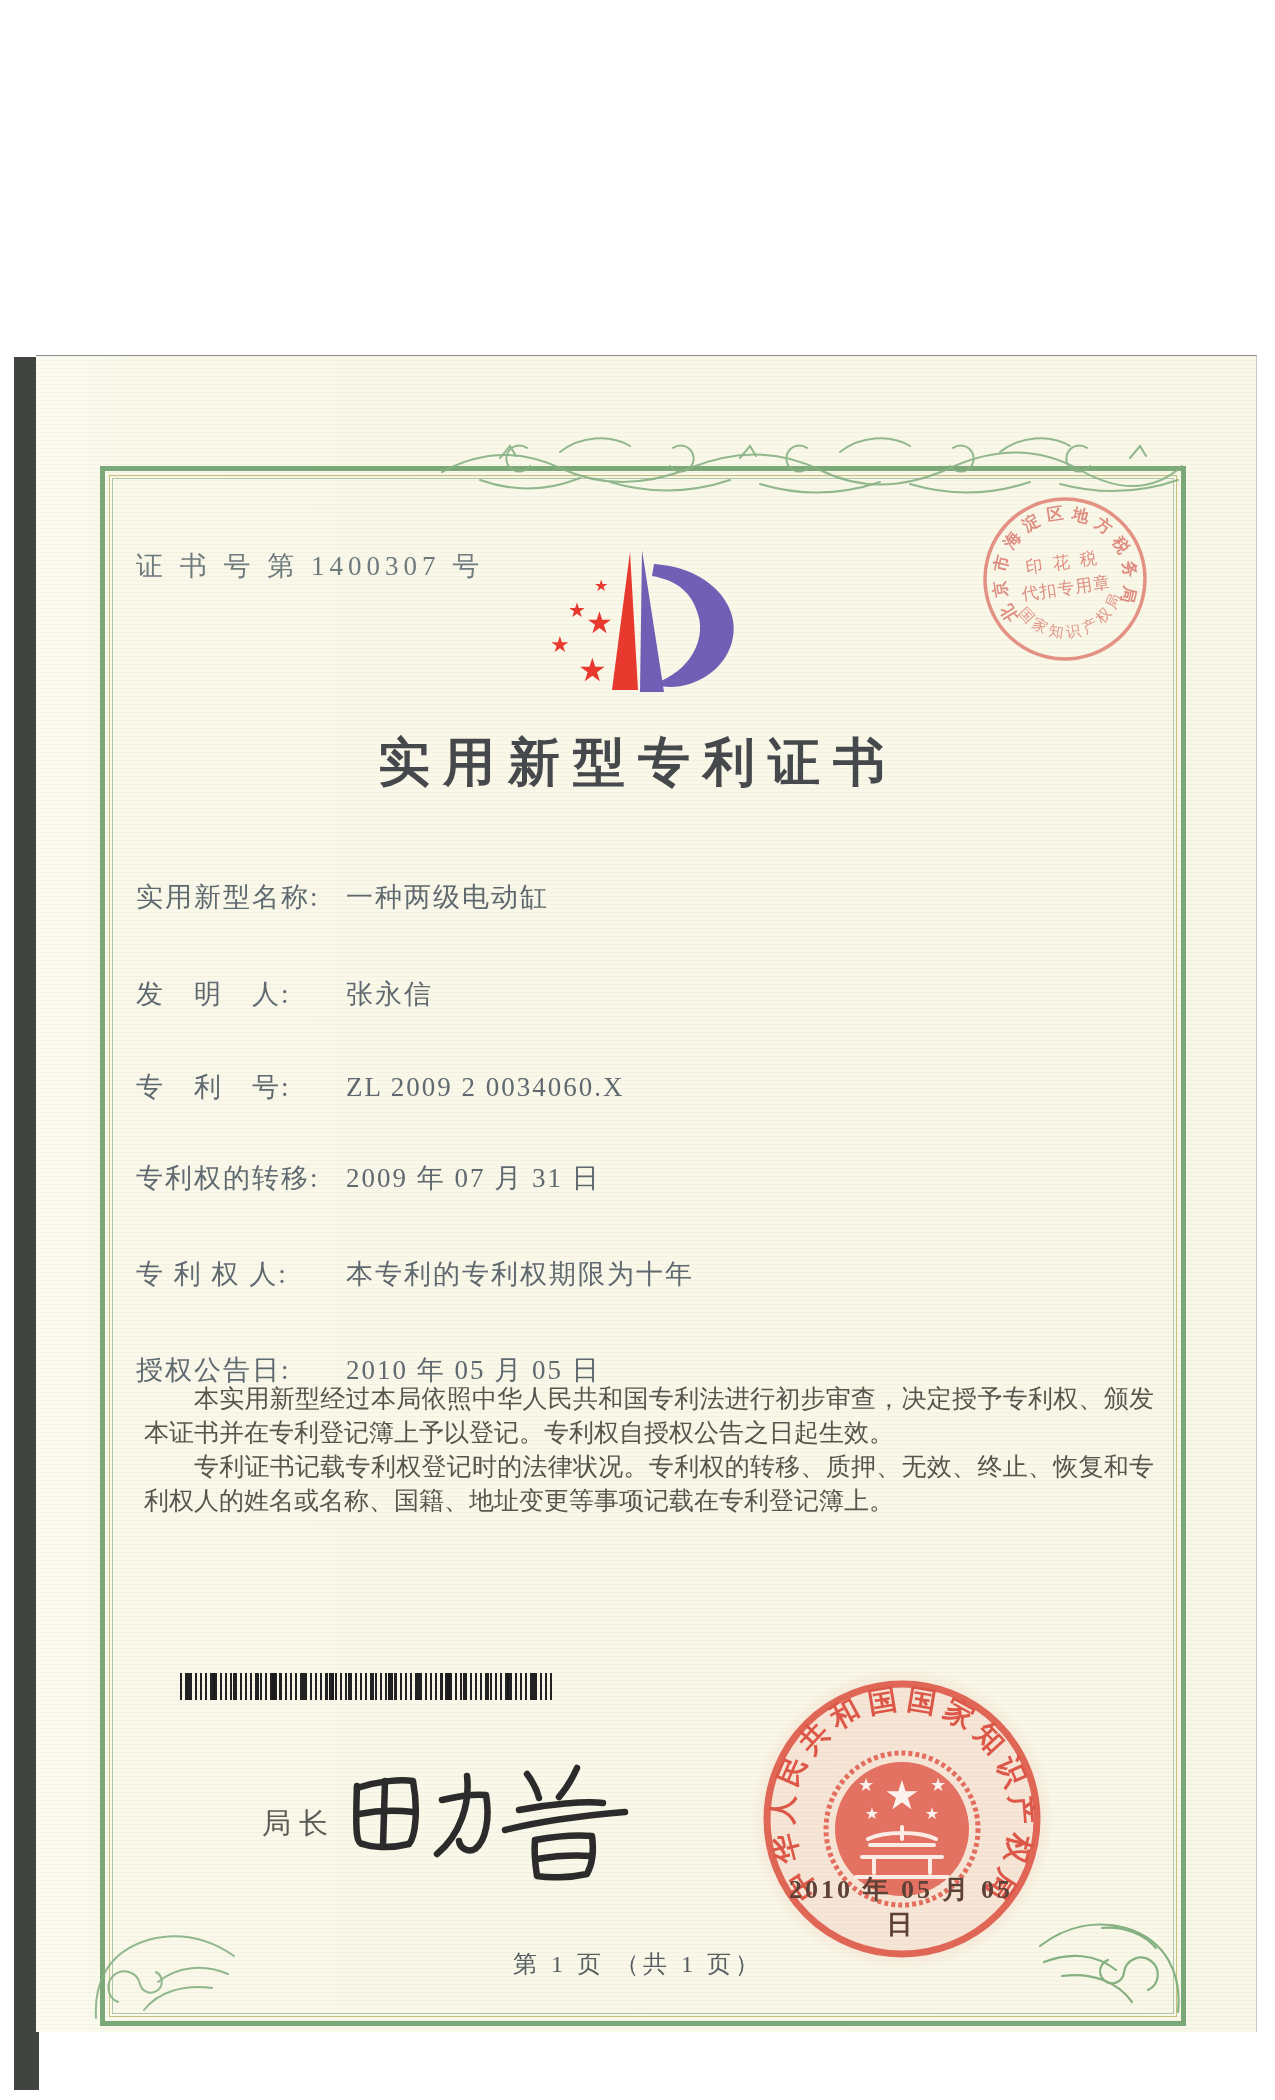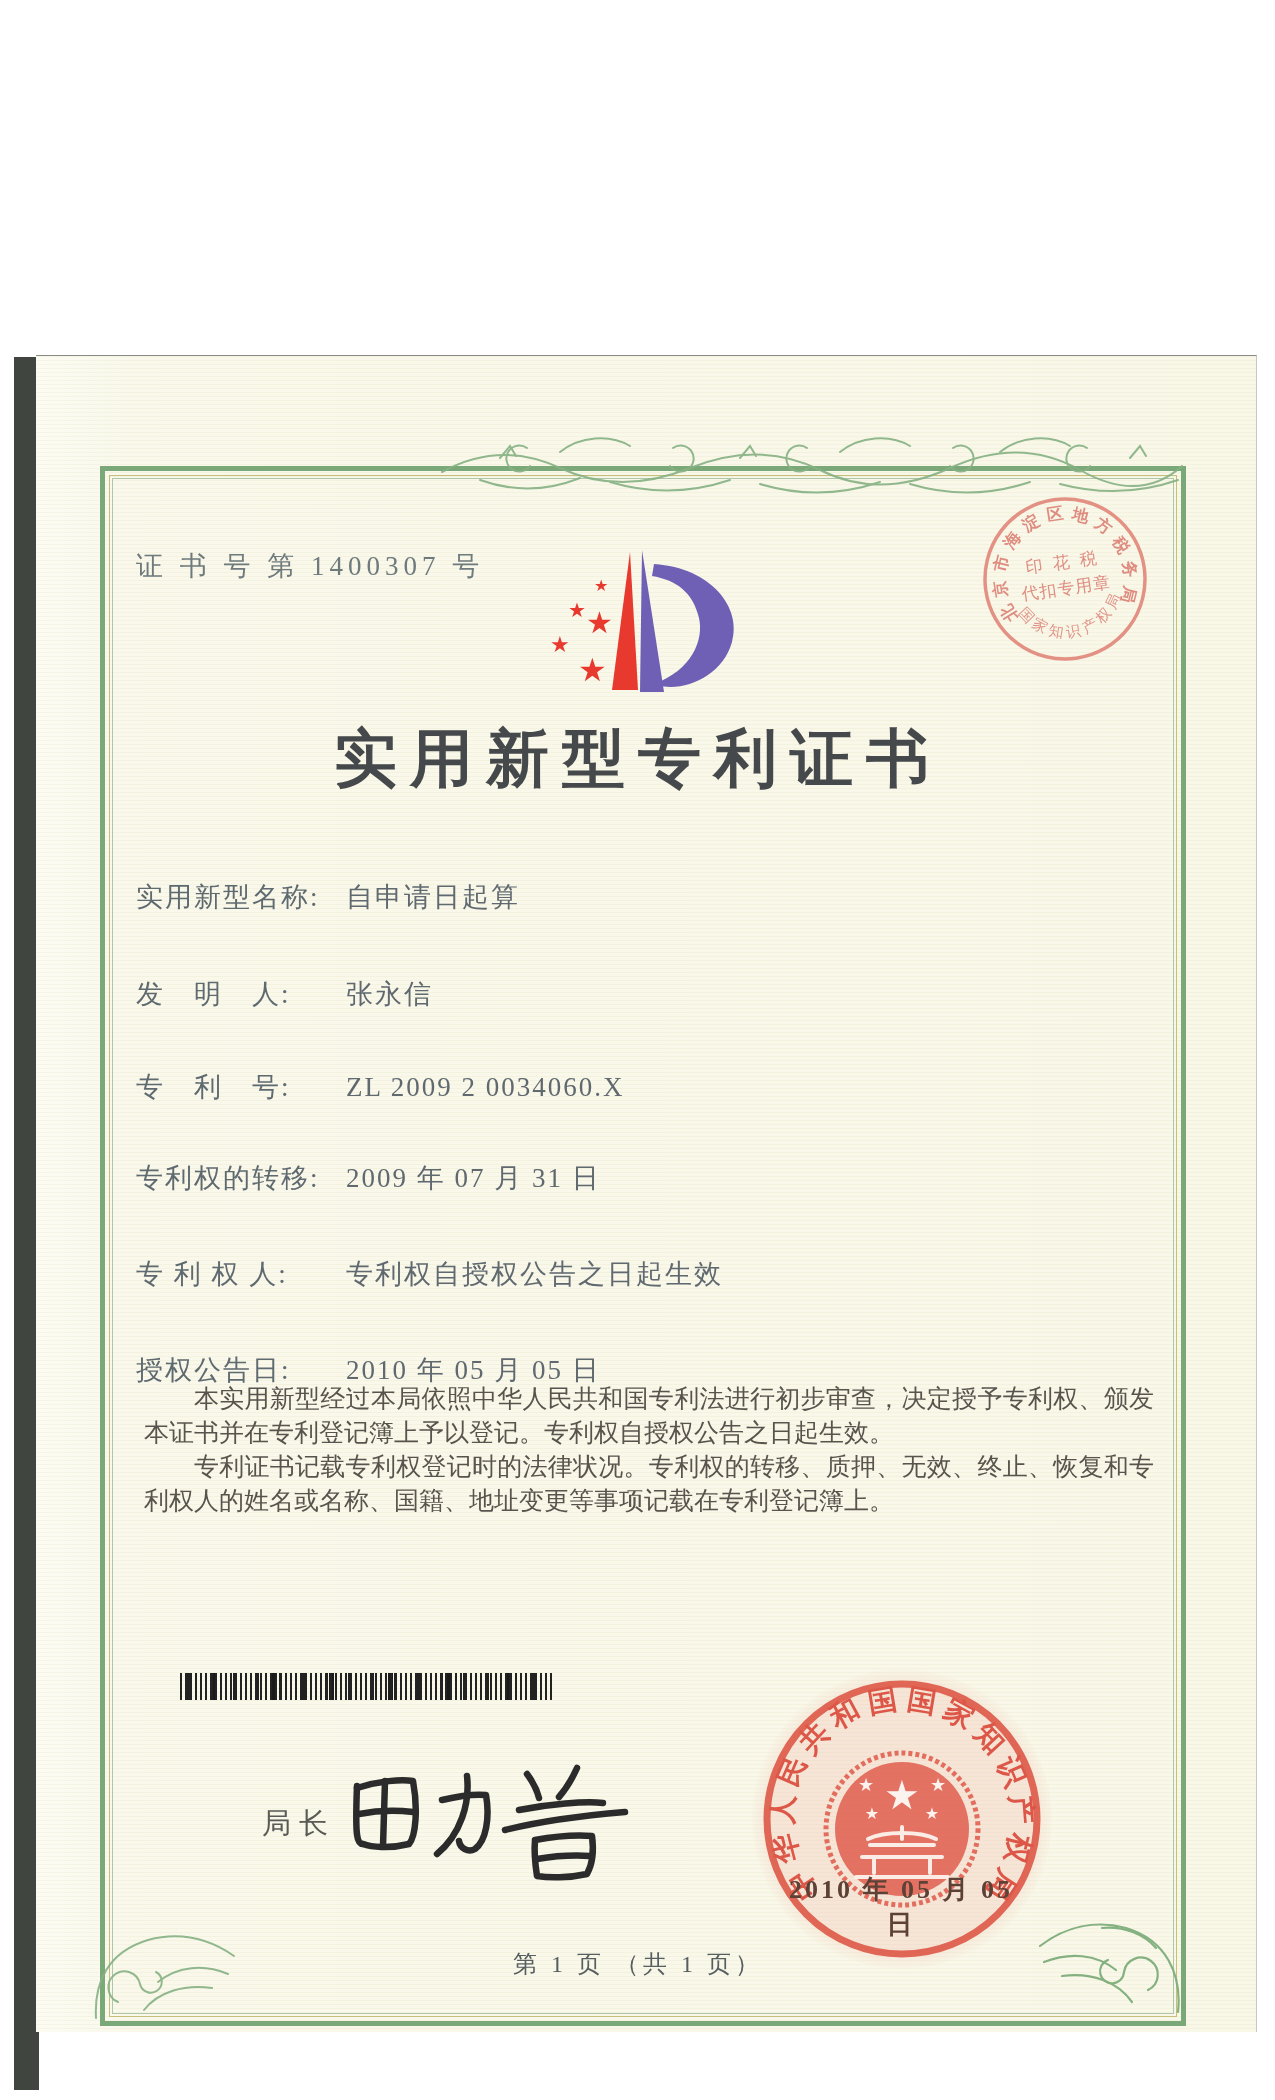--- a/index.html
+++ b/index.html
@@ -28,22 +28,22 @@
   .frame-inner2{position:absolute;inset:2px;border:1px solid #aec7ab;}
   .flourish{position:absolute;pointer-events:none;}
 
   .cert-no{
     position:absolute;left:100px;top:192px;
     font-size:27px;letter-spacing:5px;color:#6e7a7c;
   }
   .logo{position:absolute;left:468px;top:186px;width:272px;height:174px;}
   .logo .star{position:absolute;color:#e8392f;line-height:1;font-family:"DejaVu Sans",sans-serif;}
   .title{
-    position:absolute;left:64px;top:360px;width:1076px;text-align:center;
-    font-size:63px;font-weight:bold;letter-spacing:13px;color:#46494b;
+    position:absolute;left:64px;top:372px;width:1076px;text-align:center;
+    font-size:52px;font-weight:bold;letter-spacing:13px;color:#46494b;
   }
   .field{position:absolute;left:100px;font-size:27px;color:#5f6a70;letter-spacing:2px;white-space:nowrap;}
   .field .lbl{display:inline-block;min-width:196px;}
   .field .val{margin-left:14px;color:#60696f;}
   .f0{top:523px}.f1{top:620px}.f2{top:713px}.f3{top:804px}.f4{top:900px}.f5{top:996px}
 
   .body-text{
     position:absolute;left:108px;top:1026px;width:1010px;
     font-size:25px;line-height:34px;color:#58544d;text-align:justify;
   }
@@ -142,33 +142,33 @@
     <text font-size="15" fill="#df8d80" font-family="'Liberation Serif',serif">
       <textPath href="#taxBottom" startOffset="8" textLength="128" lengthAdjust="spacing">国家知识产权局</textPath>
     </text>
     <text x="85" y="74" text-anchor="middle" font-size="17" letter-spacing="3" fill="#dd8478" font-family="'Liberation Serif',serif">印 花 税</text>
     <text x="85" y="100" text-anchor="middle" font-size="17" letter-spacing="1" fill="#dd8478" font-family="'Liberation Serif',serif">代扣专用章</text>
   </svg>
 
   <div class="title">实用新型专利证书</div>
 
   <div class="field f0">
-    <span class="lbl">实用新型名称:</span><span class="val">自申请日起算</span>
+    <span class="lbl">实用新型名称:</span><span class="val">一种两级电动缸</span>
   </div>
   <div class="field f1">
     <span class="lbl">发　明　人:</span><span class="val">张永信</span>
   </div>
   <div class="field f2">
     <span class="lbl">专　利　号:</span><span class="val">ZL 2009 2 0034060.X</span>
   </div>
   <div class="field f3">
     <span class="lbl">专利权的转移:</span><span class="val">2009 年 07 月 31 日</span>
   </div>
   <div class="field f4">
-    <span class="lbl">专 利 权 人:</span><span class="val">专利权自授权公告之日起生效</span>
+    <span class="lbl">专 利 权 人:</span><span class="val">本专利的专利权期限为十年</span>
   </div>
   <div class="field f5">
     <span class="lbl">授权公告日:</span><span class="val">2010 年 05 月 05 日</span>
   </div>
 
   <div class="body-text">
     <p>本实用新型经过本局依照中华人民共和国专利法进行初步审查，决定授予专利权、颁发本证书并在专利登记簿上予以登记。专利权自授权公告之日起生效。</p>
     <p>专利证书记载专利权登记时的法律状况。专利权的转移、质押、无效、终止、恢复和专利权人的姓名或名称、国籍、地址变更等事项记载在专利登记簿上。</p>
   </div>
 

